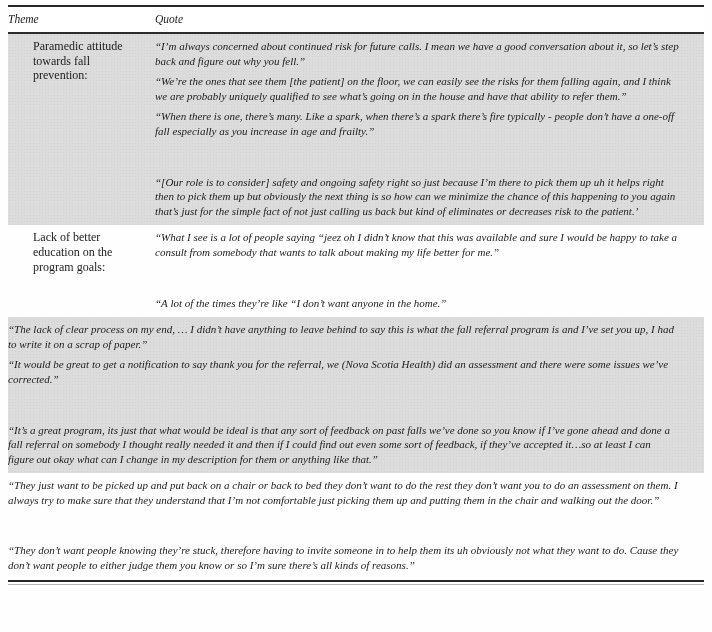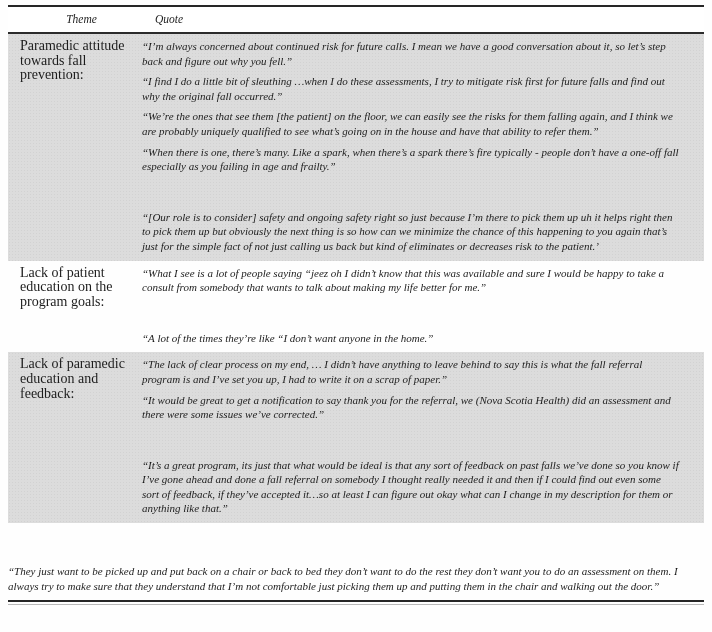--- a/index.html
+++ b/index.html
@@ -35,44 +35,44 @@
   .header-row {
     display: flex;
     align-items: baseline;
     padding: 6px 0 7px 0;
     font-style: italic;
     font-size: 11.5px;
     background: #ffffff;
   }
   .th-theme {
     width: 147px;
-    text-align: center;
+    text-align: left;
     flex: 0 0 auto;
   }
   .th-quote {
     flex: 1 1 auto;
     text-align: left;
   }
   .t-row {
     display: flex;
     padding: 5px 0 7px 0;
   }
   .t-row.shaded {
     
     background-image:
       radial-gradient(#d2d2d2 18%, transparent 20%),
       linear-gradient(#dcdcdc, #dcdcdc);
     background-size: 3px 3px, 100% 100%;
   }
   .theme-cell {
     flex: 0 0 auto;
     width: 114px;
-    padding-left: 12px;
+    padding-left: 25px;
     padding-right: 8px;
-    font-size: 14px;
+    font-size: 12px;
     line-height: 14.6px;
     font-style: normal;
   }
   .quote-cell {
     flex: 1 1 auto;
     padding-right: 25px;
     font-size: 11px;
     line-height: 14.6px;
     font-style: italic;
   }
@@ -96,44 +96,43 @@
     <div class="th-quote">Quote</div>
   </div>
 
   <div class="rule-mid"></div>
 
   <div id="table-body">
       <div class="t-row shaded">
         <div class="theme-cell">Paramedic attitude towards fall prevention:</div>
         <div class="quote-cell">
           <p class="quote-paragraph">“I’m always concerned about continued risk for future calls. I mean we have a good conversation about it, so let’s step back and figure out why you fell.”</p>
-          <p class="quote-paragraph">“I find I do a little bit of sleuthing …when I do these assessments, I try to mitigate risk first for future falls and find out why the original fall occurred.”</p>
           <p class="quote-paragraph">“We’re the ones that see them [the patient] on the floor, we can easily see the risks for them falling again, and I think we are probably uniquely qualified to see what’s going on in the house and have that ability to refer them.”</p>
-          <p class="quote-paragraph">“When there is one, there’s many. Like a spark, when there’s a spark there’s fire typically - people don’t have a one-off fall especially as you failing in age and frailty.”</p>
+          <p class="quote-paragraph">“When there is one, there’s many. Like a spark, when there’s a spark there’s fire typically - people don’t have a one-off fall especially as you increase in age and frailty.”</p>
           <p class="quote-paragraph">“[Our role is to consider] safety and ongoing safety right so just because I’m there to pick them up uh it helps right then to pick them up but obviously the next thing is so how can we minimize the chance of this happening to you again that’s just for the simple fact of not just calling us back but kind of eliminates or decreases risk to the patient.’</p>
         </div>
       </div>
       <div class="t-row">
-        <div class="theme-cell">Lack of patient education on the program goals:</div>
+        <div class="theme-cell">Lack of better education on the program goals:</div>
         <div class="quote-cell">
           <p class="quote-paragraph">“What I see is a lot of people saying “jeez oh I didn’t know that this was available and sure I would be happy to take a consult from somebody that wants to talk about making my life better for me.”</p>
           <p class="quote-paragraph">“A lot of the times they’re like “I don’t want anyone in the home.”</p>
         </div>
       </div>
       <div class="t-row shaded">
-        <div class="theme-cell">Lack of paramedic education and feedback:</div>
         <div class="quote-cell">
           <p class="quote-paragraph">“The lack of clear process on my end, … I didn’t have anything to leave behind to say this is what the fall referral program is and I’ve set you up, I had to write it on a scrap of paper.”</p>
           <p class="quote-paragraph">“It would be great to get a notification to say thank you for the referral, we (Nova Scotia Health) did an assessment and there were some issues we’ve corrected.”</p>
           <p class="quote-paragraph">“It’s a great program, its just that what would be ideal is that any sort of feedback on past falls we’ve done so you know if I’ve gone ahead and done a fall referral on somebody I thought really needed it and then if I could find out even some sort of feedback, if they’ve accepted it…so at least I can figure out okay what can I change in my description for them or anything like that.”</p>
         </div>
       </div>
       <div class="t-row">
         <div class="quote-cell">
           <p class="quote-paragraph">“They just want to be picked up and put back on a chair or back to bed they don’t want to do the rest they don’t want you to do an assessment on them. I always try to make sure that they understand that I’m not comfortable just picking them up and putting them in the chair and walking out the door.”</p>
+          <p class="quote-paragraph">“They don’t want people knowing they’re stuck, therefore having to invite someone in to help them its uh obviously not what they want to do. Cause they don’t want people to either judge them you know or so I’m sure there’s all kinds of reasons.”</p>
         </div>
       </div>
     </div>
 
   <div class="bottom-rules">
     <div class="rule-heavy"></div>
     <div class="rule-light"></div>
   </div>
 
 </div>

